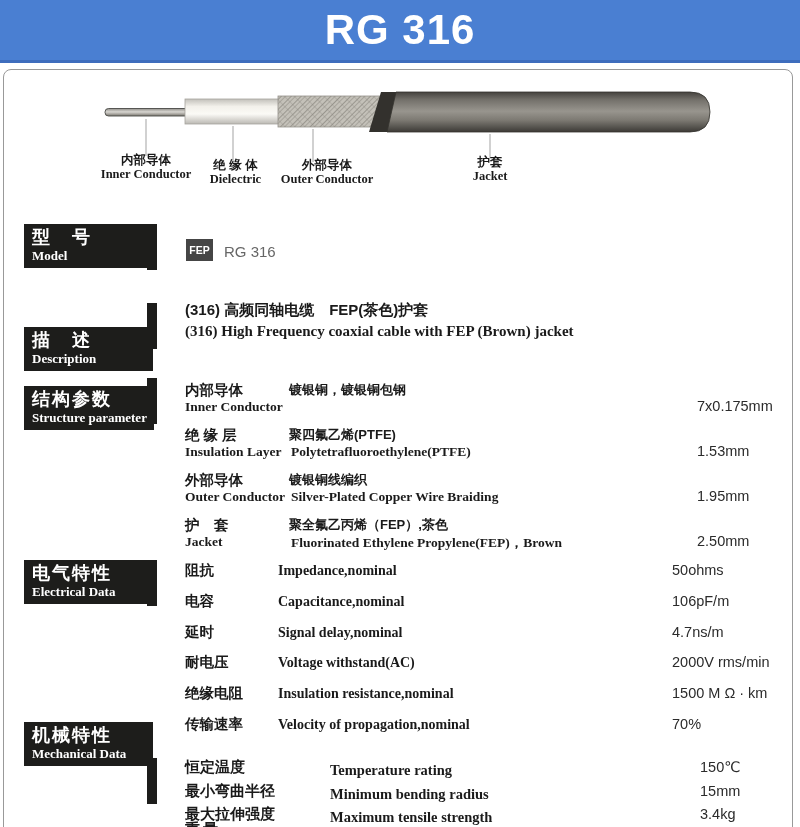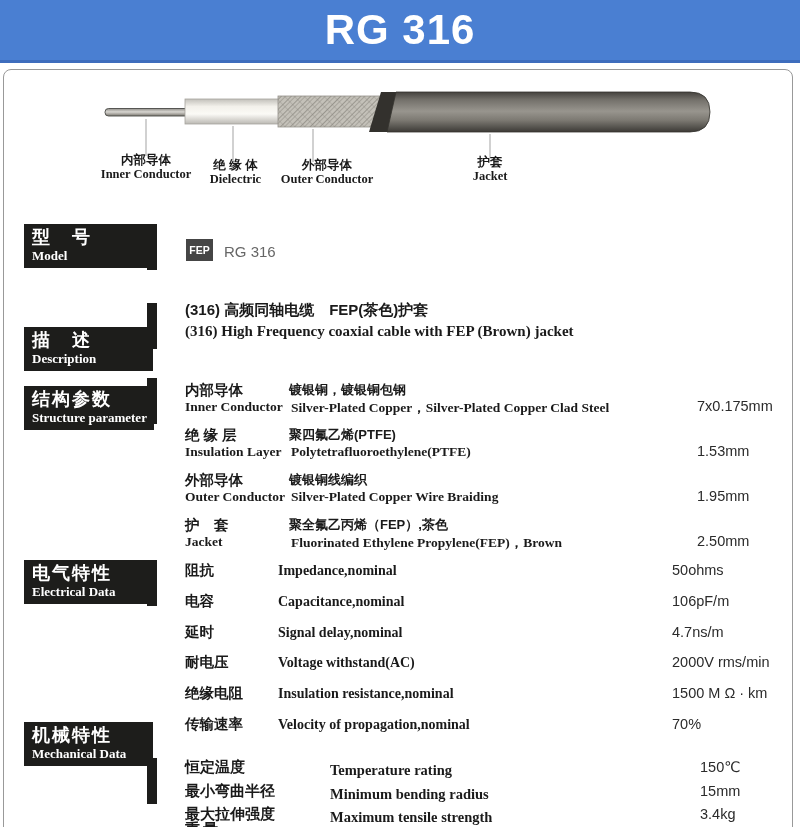--- a/index.html
+++ b/index.html
@@ -168,21 +168,20 @@
     <div class="zh">结构参数</div>
     <div class="en">Structure  parameter</div>
   </div>
   <div class="secbar" style="top:378px;height:46px;"></div>
   <div class="struct-rows">
 
       <div class="srow">
         <div class="zh-l">内部导体</div>
         <div class="zh-d">镀银铜，镀银铜包钢</div>
         <div class="en-l">Inner Conductor</div>
-        <div class="en-d">Silver-Plated Copper，Silver-Plated Copper  Clad Steel</div>
         <div class="val">7x0.175mm</div>
       </div>
 
       <div class="srow">
         <div class="zh-l">绝 缘 层</div>
         <div class="zh-d">聚四氟乙烯(PTFE)</div>
         <div class="en-l">Insulation Layer</div>
         <div class="en-d">Polytetrafluoroethylene(PTFE)</div>
         <div class="val">1.53mm</div>
       </div>

